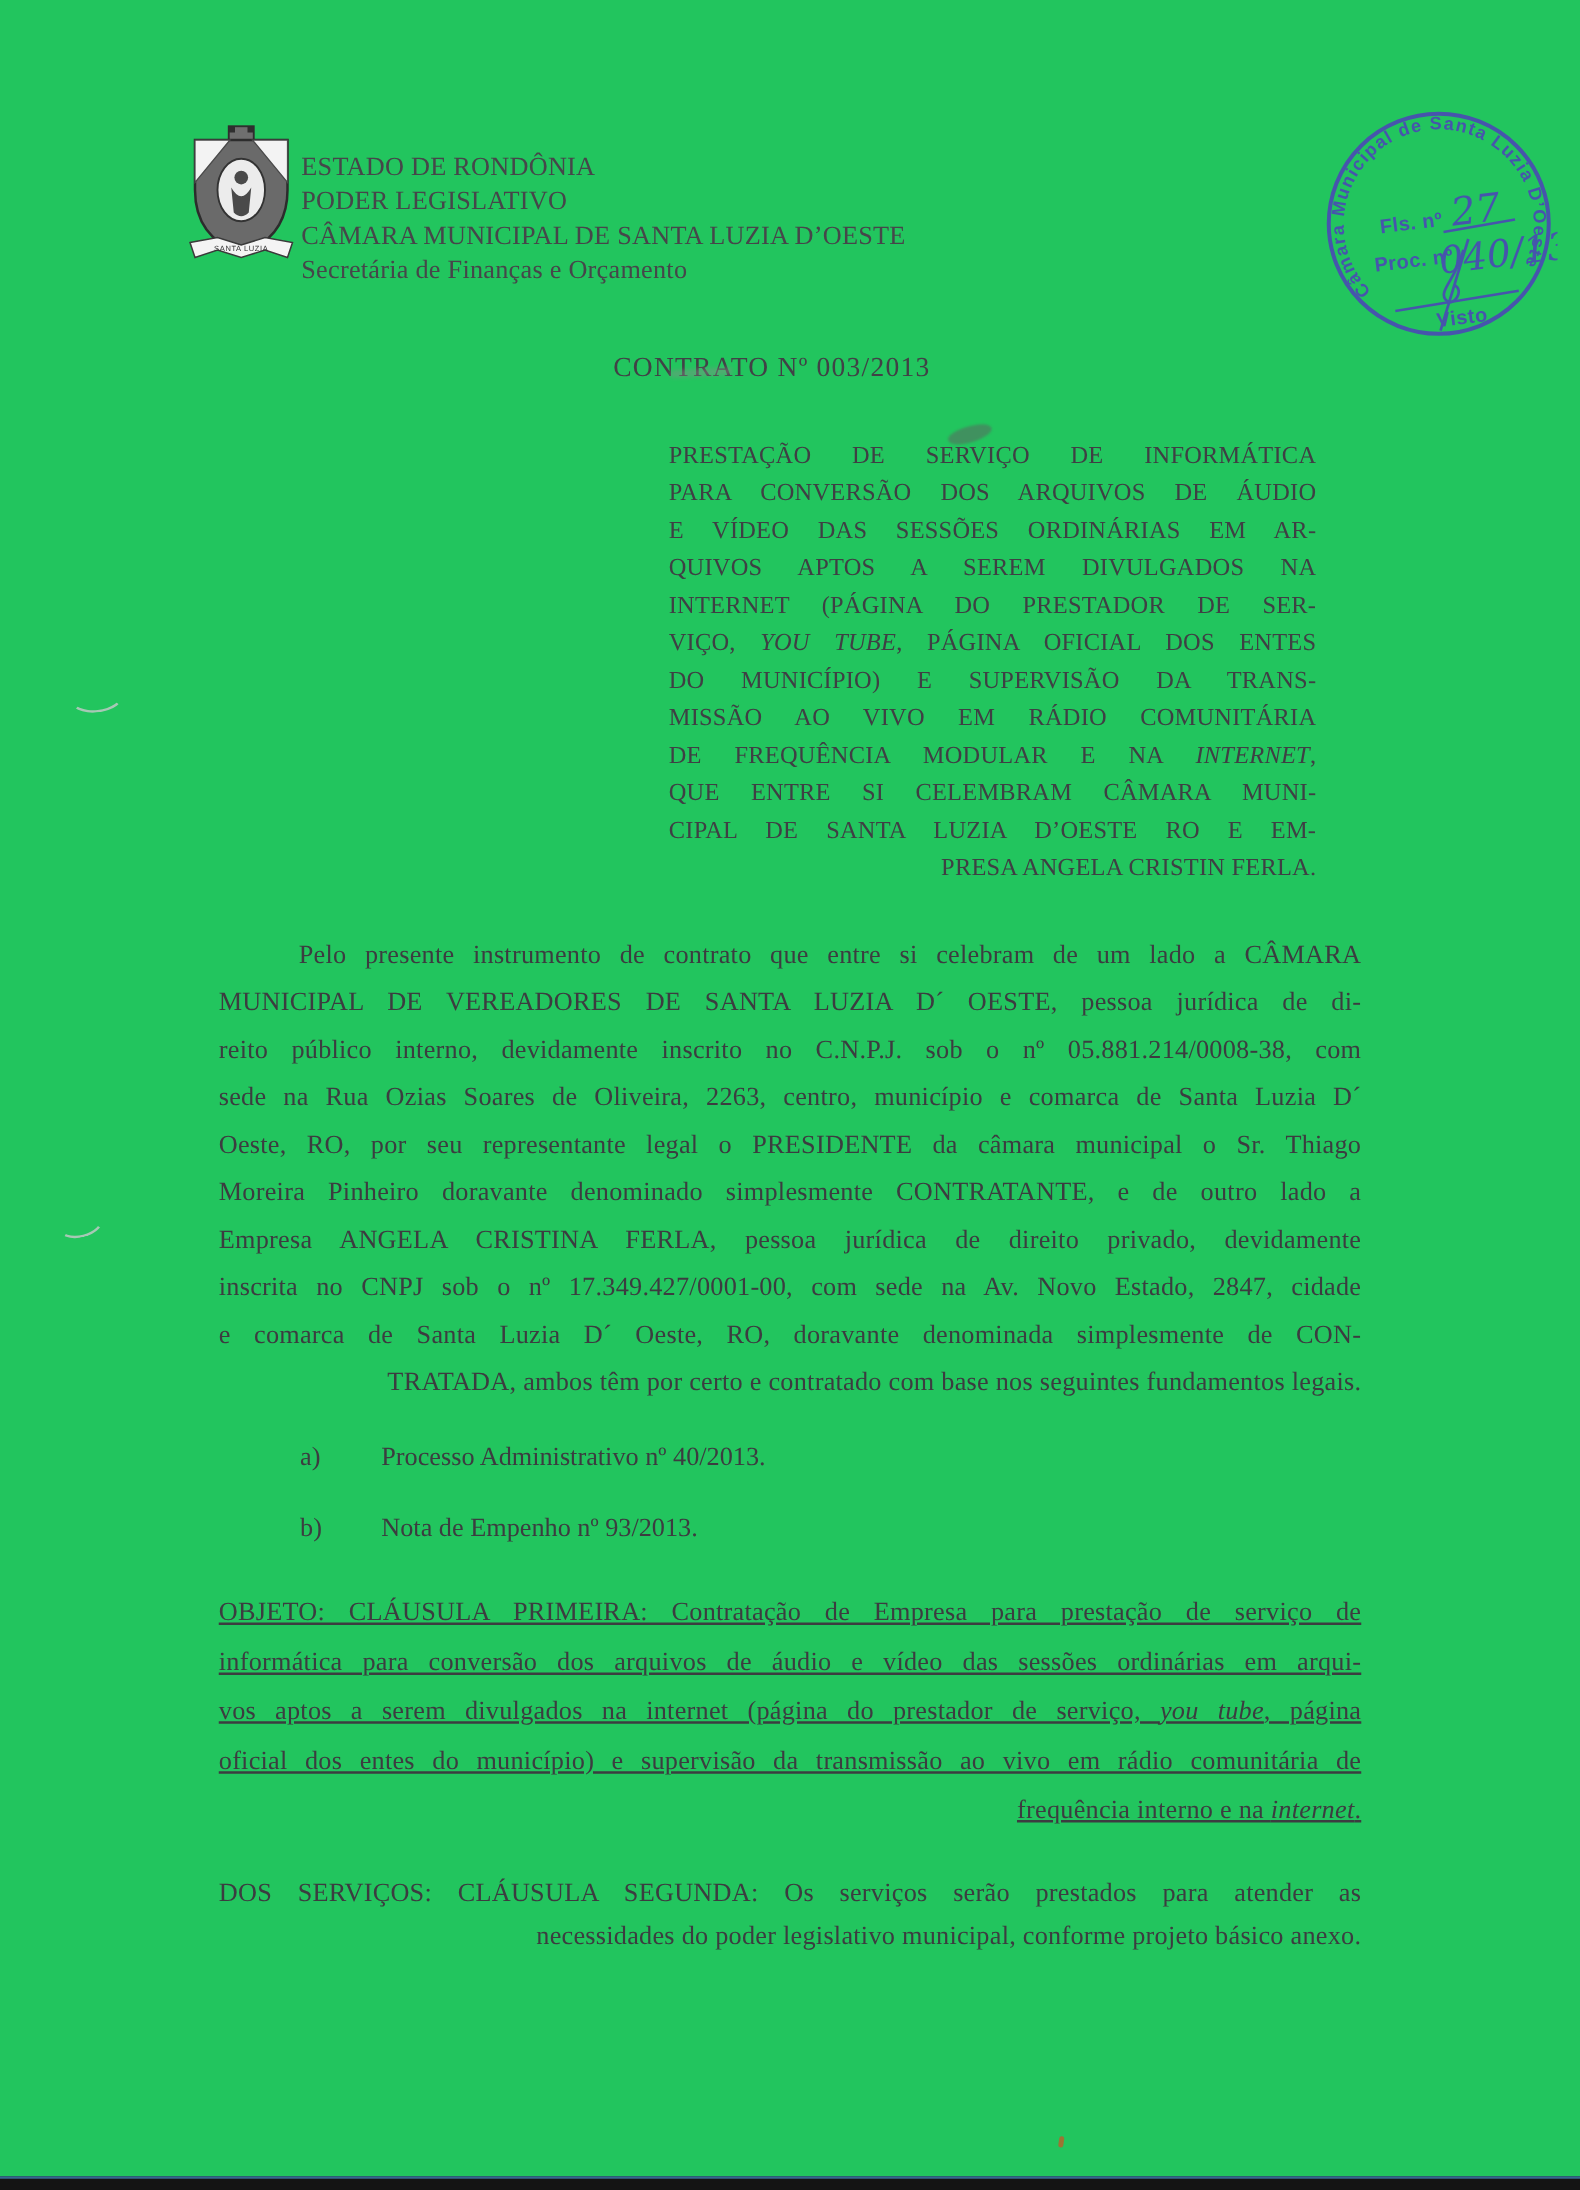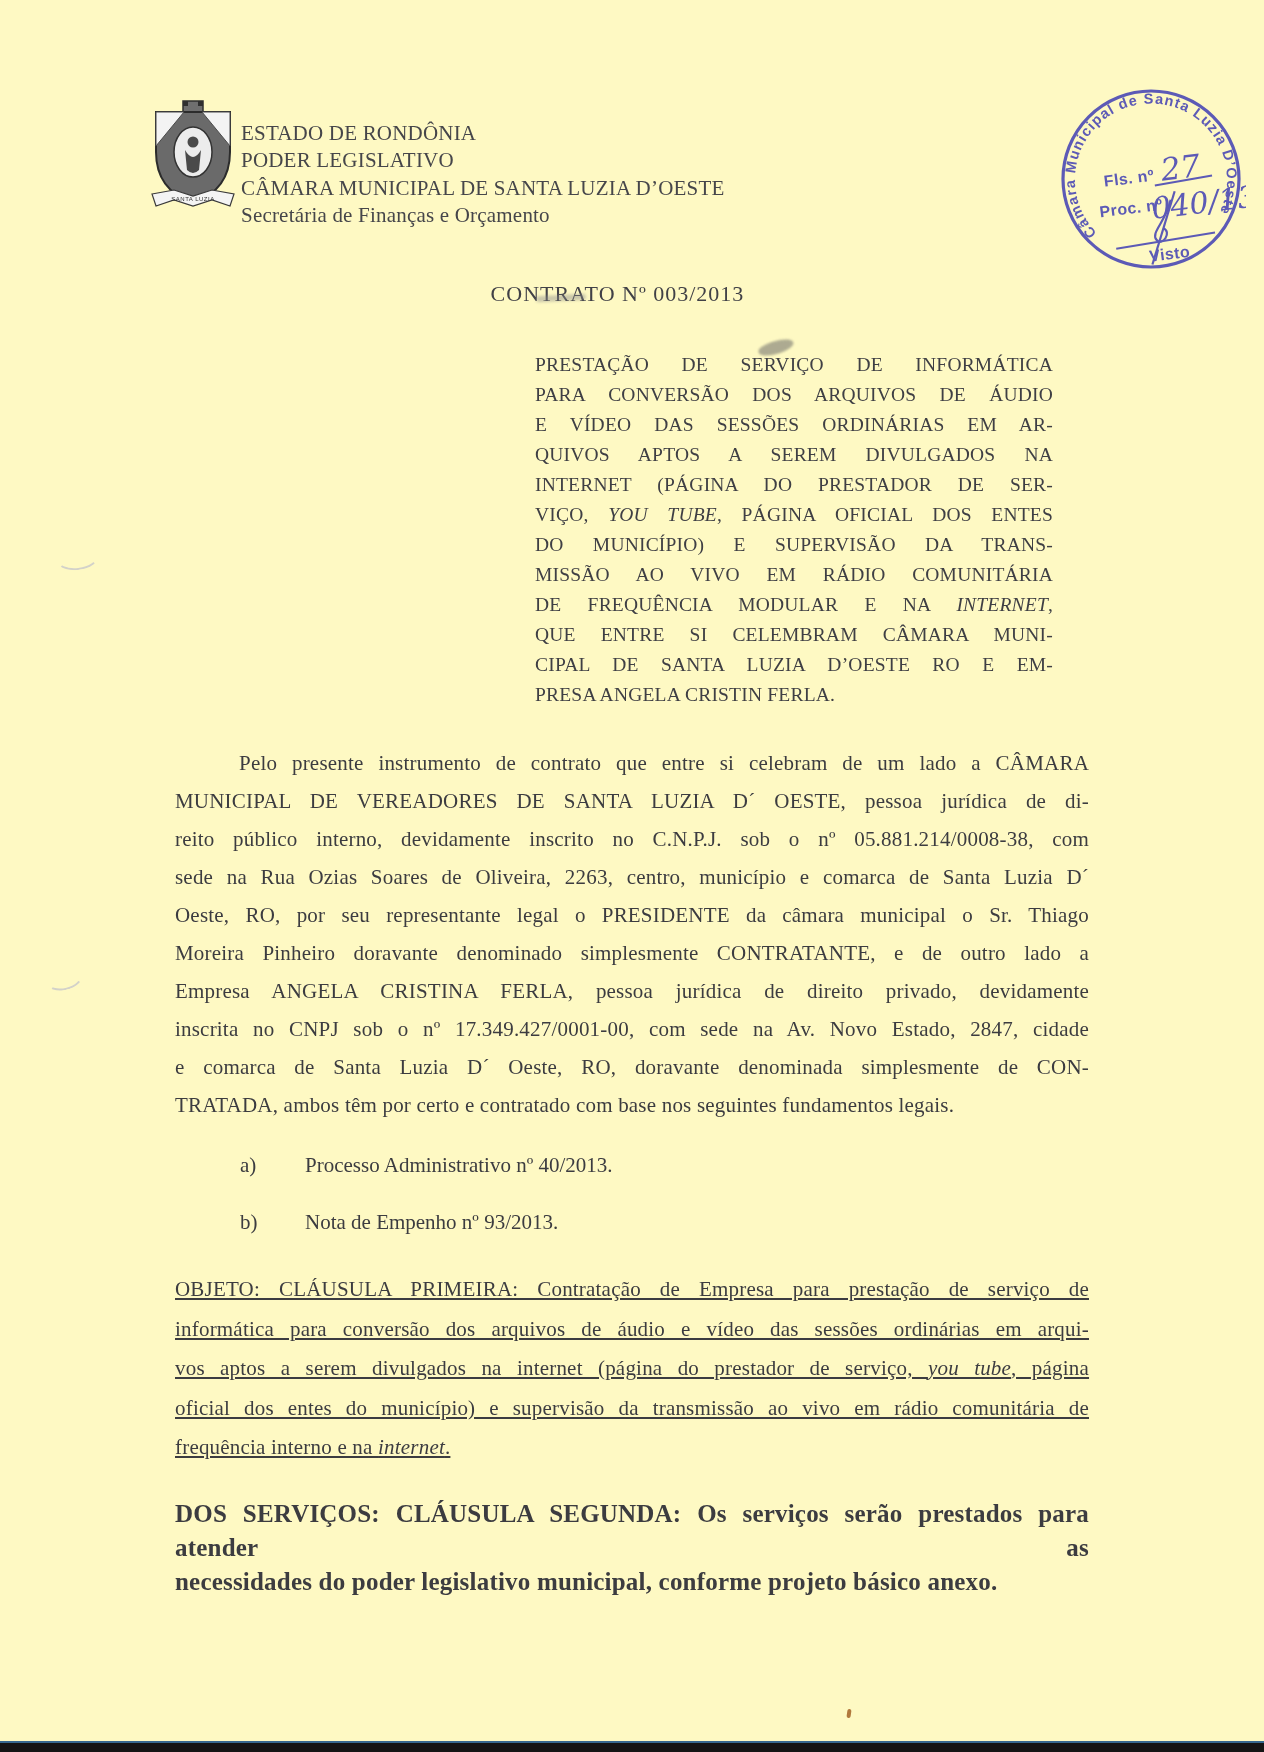--- a/index.html
+++ b/index.html
@@ -1,40 +1,40 @@
 <!DOCTYPE html>
 <html><head>
 <meta charset="utf-8">
 <style>
   html,body{margin:0;padding:0;background:#e8e8e8;}
   .page{
     position:relative; width:1264px; height:1752px; margin:0 auto;
-    background:#fef9c3; overflow:hidden;
+    background:#22c55e; overflow:hidden;
     font-family:"Liberation Serif","DejaVu Serif",serif;
     color:#3c3c40;
   }
   
   .logo{position:absolute; left:150px; top:100px;}
   .org{position:absolute; left:241px; top:120px; font-size:21px; line-height:27.3px; letter-spacing:0.2px; color:#46464a;}
   
   .stamp{position:absolute; left:1056px; top:84px; opacity:.9;}
   .stamp text{fill:#4b49b5;}
   .stamp .ring{font-family:"Liberation Sans",sans-serif; font-size:14.5px; font-weight:700; letter-spacing:1.1px;}
   .stamp .lbl{font-family:"Liberation Sans",sans-serif; font-weight:700; font-size:16px; letter-spacing:.4px;}
   .stamp .hw{font-family:"DejaVu Serif",serif; font-style:italic;}
   
   .title{position:absolute; left:170px; top:281px; width:895px; text-align:center;
          font-size:22px; letter-spacing:1px; color:#414146;}
   
   .block{position:absolute; letter-spacing:.2px;}
   .subject{left:535px; top:350px; width:518px; font-size:19.5px; line-height:30px; color:#3f3f44;}
   .preamble{left:175px; top:744px; width:914px; font-size:21px; line-height:38px;}
   .objeto{left:175px; top:1270px; width:914px; font-size:21px; line-height:39.5px;text-decoration:underline;}
-  .servicos{left:175px; top:1497px; width:914px; font-size:25px; line-height:34px;font-weight:bold;}
-  .tline{display:block;}
+  .servicos{left:175px; top:1497px; width:914px; font-size:21px; line-height:34px;}
+  .tline{display:block;text-align:right;}
   .tline.just{text-align:justify; text-align-last:justify;}
   .tline.ind{text-indent:64px;}
   .tline i{font-style:italic;}
   
   .item{position:absolute; left:175px; width:914px; font-size:21px; line-height:28px; padding-left:130px; box-sizing:border-box;}
   .item .marker{position:absolute; left:65px;}
   .item-a{top:1151px;}
   .item-b{top:1208px;}
   
   .smudge-title{position:absolute; left:536px; top:295px; width:50px; height:6px;

